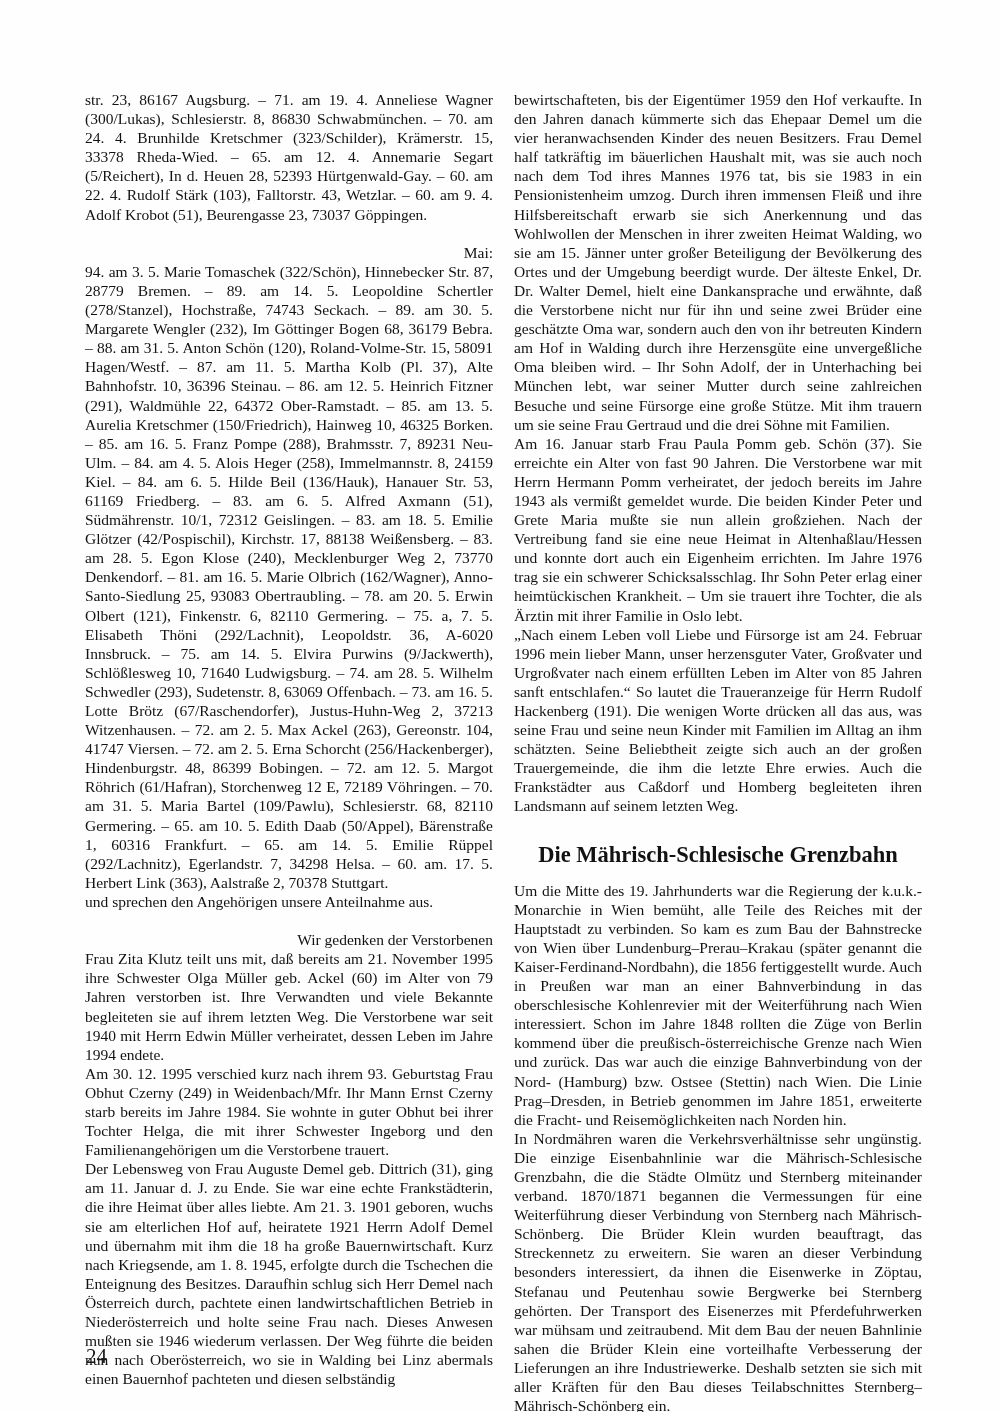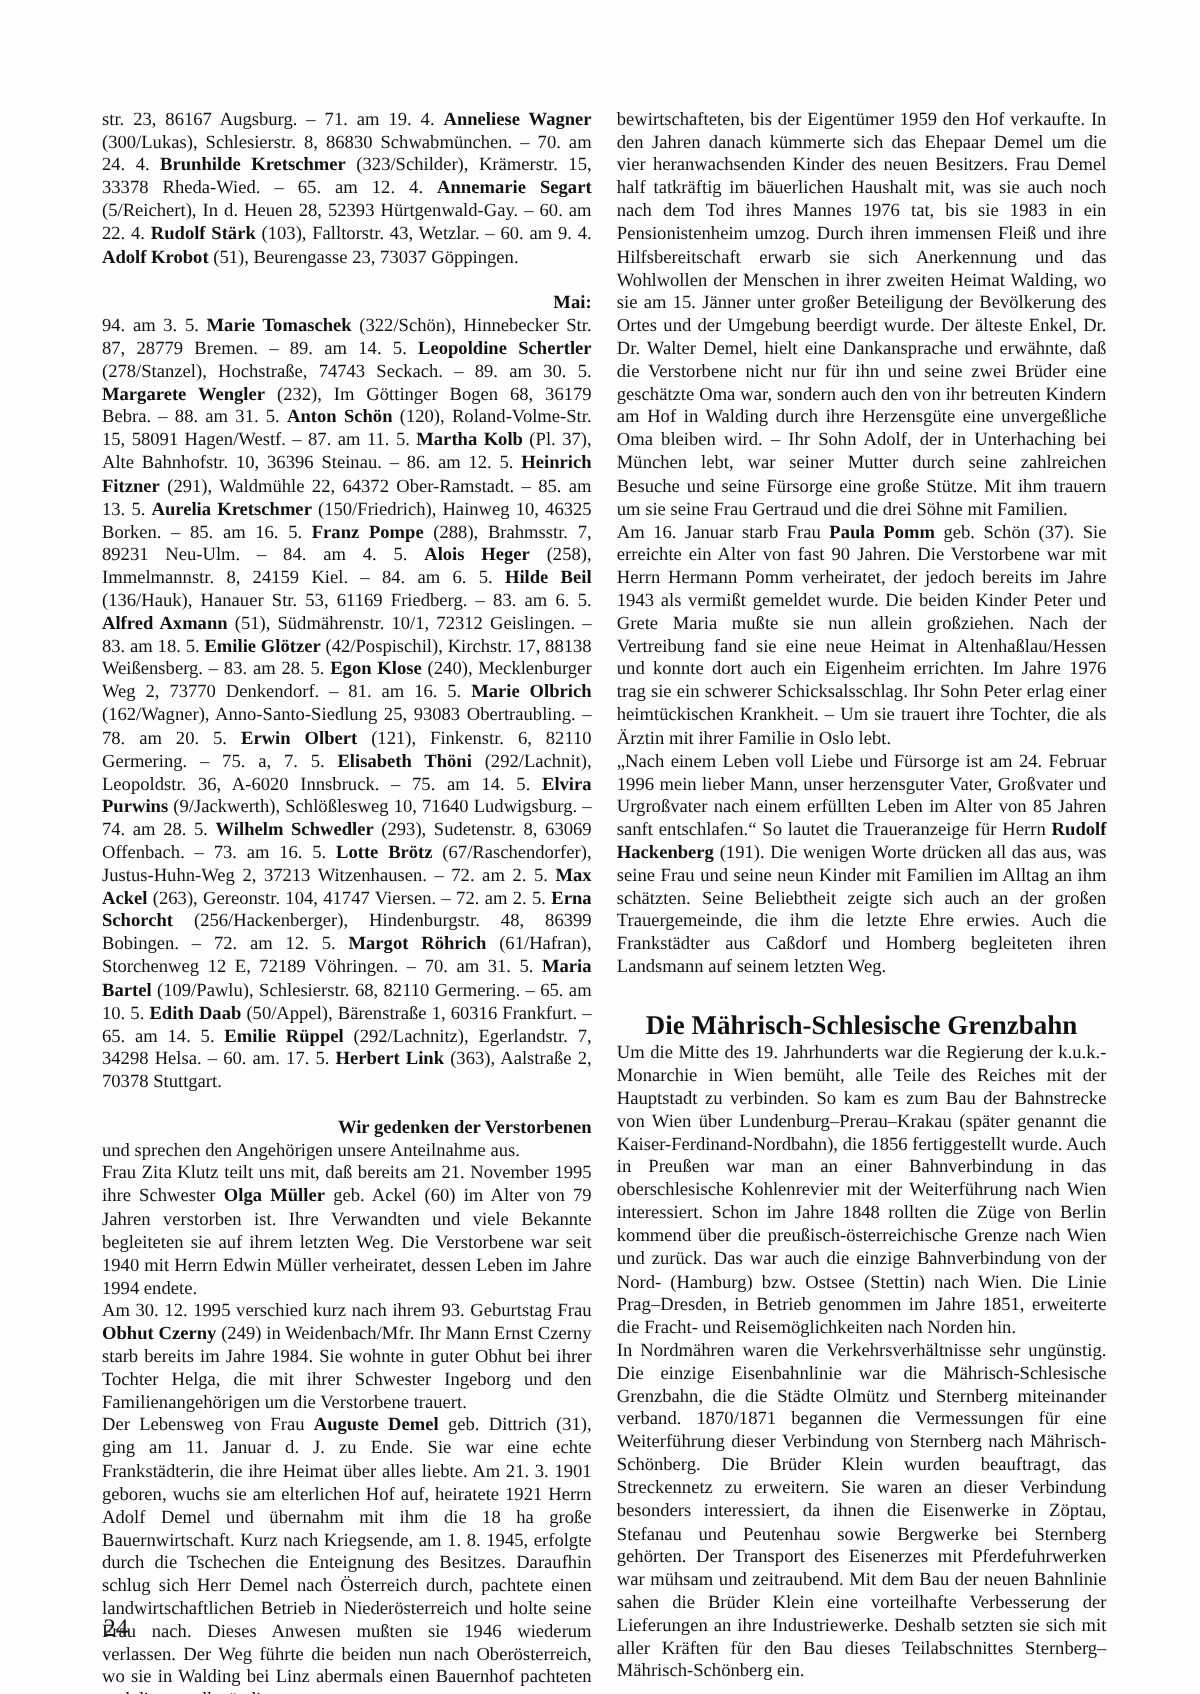--- a/index.html
+++ b/index.html
@@ -13,48 +13,48 @@
   .page { position:absolute; inset:0; background:#fefefe; }
   .col {
     position:absolute; top:90px; width:408px;
     font-size:15.5px; line-height:19.1px;
     text-align:justify;
     hyphens:auto; -webkit-hyphens:auto;
   }
   .col-left  { left:85px; }
   .col-right { left:514px; }
   .para { text-align:justify; }
-  .para b, .subhead { font-weight:bold; }
+  .para b, .subhead { font-weight:normal; }
   .subhead { text-align:right; }
   .gap-before { margin-top:19.1px; }
   .article-heading {
     font-size:22.5px; line-height:26px; font-weight:bold;
-    text-align:center; margin:26px 0 0 0;
+    text-align:center; margin:26px 0 13px 0;
     hyphens:none; -webkit-hyphens:none;
   }
   .page-number {
     position:absolute; left:86px; top:1344px;
     font-size:21px; color:#1a1a1a;
   }
 </style>
 </head>
 <body>
 
 <div class="page">
 
   <div class="col col-left">
     <p class="para">str. 23, 86167 Augsburg. – 71. am 19. 4. <b>Anneliese Wagner</b> (300/Lukas), Schlesierstr. 8, 86830 Schwabmünchen. – 70. am 24. 4. <b>Brunhilde Kretschmer</b> (323/Schilder), Krämerstr. 15, 33378 Rheda-Wied. – 65. am 12. 4. <b>Annemarie Segart</b> (5/Reichert), In d. Heuen 28, 52393 Hürtgenwald-Gay. – 60. am 22. 4. <b>Rudolf Stärk</b> (103), Falltorstr. 43, Wetzlar. – 60. am 9. 4. <b>Adolf Krobot</b> (51), Beurengasse 23, 73037 Göppingen.</p>
 
     <p class="para subhead gap-before">Mai:</p>
 
     <p class="para">94. am 3. 5. <b>Marie Tomaschek</b> (322/Schön), Hinnebecker Str. 87, 28779 Bremen. – 89. am 14. 5. <b>Leopoldine Schertler</b> (278/Stanzel), Hochstraße, 74743 Seckach. – 89. am 30. 5. <b>Margarete Wengler</b> (232), Im Göttinger Bogen 68, 36179 Bebra. – 88. am 31. 5. <b>Anton Schön</b> (120), Roland-Volme-Str. 15, 58091 Hagen/Westf. – 87. am 11. 5. <b>Martha Kolb</b> (Pl. 37), Alte Bahnhofstr. 10, 36396 Steinau. – 86. am 12. 5. <b>Heinrich Fitzner</b> (291), Waldmühle 22, 64372 Ober-Ramstadt. – 85. am 13. 5. <b>Aurelia Kretschmer</b> (150/Friedrich), Hainweg 10, 46325 Borken. – 85. am 16. 5. <b>Franz Pompe</b> (288), Brahmsstr. 7, 89231 Neu-Ulm. – 84. am 4. 5. <b>Alois Heger</b> (258), Immelmannstr. 8, 24159 Kiel. – 84. am 6. 5. <b>Hilde Beil</b> (136/Hauk), Hanauer Str. 53, 61169 Friedberg. – 83. am 6. 5. <b>Alfred Axmann</b> (51), Südmährenstr. 10/1, 72312 Geislingen. – 83. am 18. 5. <b>Emilie Glötzer</b> (42/Pospischil), Kirchstr. 17, 88138 Weißensberg. – 83. am 28. 5. <b>Egon Klose</b> (240), Mecklenburger Weg 2, 73770 Denkendorf. – 81. am 16. 5. <b>Marie Olbrich</b> (162/Wagner), Anno-Santo-Siedlung 25, 93083 Obertraubling. – 78. am 20. 5. <b>Erwin Olbert</b> (121), Finkenstr. 6, 82110 Germering. – 75. a, 7. 5. <b>Elisabeth Thöni</b> (292/Lachnit), Leopoldstr. 36, A-6020 Innsbruck. – 75. am 14. 5. <b>Elvira Purwins</b> (9/Jackwerth), Schlößlesweg 10, 71640 Ludwigsburg. – 74. am 28. 5. <b>Wilhelm Schwedler</b> (293), Sudetenstr. 8, 63069 Offenbach. – 73. am 16. 5. <b>Lotte Brötz</b> (67/Raschendorfer), Justus-Huhn-Weg 2, 37213 Witzenhausen. – 72. am 2. 5. <b>Max Ackel</b> (263), Gereonstr. 104, 41747 Viersen. – 72. am 2. 5. <b>Erna Schorcht</b> (256/Hackenberger), Hindenburgstr. 48, 86399 Bobingen. – 72. am 12. 5. <b>Margot Röhrich</b> (61/Hafran), Storchenweg 12 E, 72189 Vöhringen. – 70. am 31. 5. <b>Maria Bartel</b> (109/Pawlu), Schlesierstr. 68, 82110 Germering. – 65. am 10. 5. <b>Edith Daab</b> (50/Appel), Bärenstraße 1, 60316 Frankfurt. – 65. am 14. 5. <b>Emilie Rüppel</b> (292/Lachnitz), Egerlandstr. 7, 34298 Helsa. – 60. am. 17. 5. <b>Herbert Link</b> (363), Aalstraße 2, 70378 Stuttgart.</p>
 
+    <p class="para">und sprechen den Angehörigen unsere Anteilnahme aus.</p>
+
     <p class="para subhead gap-before">Wir gedenken der Verstorbenen</p>
-
-    <p class="para">und sprechen den Angehörigen unsere Anteilnahme aus.</p>
 
     <p class="para">Frau Zita Klutz teilt uns mit, daß bereits am 21. November 1995 ihre Schwester <b>Olga Müller</b> geb. Ackel (60) im Alter von 79 Jahren verstorben ist. Ihre Verwandten und viele Bekannte begleiteten sie auf ihrem letzten Weg. Die Verstorbene war seit 1940 mit Herrn Edwin Müller verheiratet, dessen Leben im Jahre 1994 endete.</p>
 
     <p class="para">Am 30. 12. 1995 verschied kurz nach ihrem 93. Geburtstag Frau <b>Obhut Czerny</b> (249) in Weidenbach/Mfr. Ihr Mann Ernst Czerny starb bereits im Jahre 1984. Sie wohnte in guter Obhut bei ihrer Tochter Helga, die mit ihrer Schwester Ingeborg und den Familienangehörigen um die Verstorbene trauert.</p>
 
     <p class="para">Der Lebensweg von Frau <b>Auguste Demel</b> geb. Dittrich (31), ging am 11. Januar d. J. zu Ende. Sie war eine echte Frankstädterin, die ihre Heimat über alles liebte. Am 21. 3. 1901 geboren, wuchs sie am elterlichen Hof auf, heiratete 1921 Herrn Adolf Demel und übernahm mit ihm die 18 ha große Bauernwirtschaft. Kurz nach Kriegsende, am 1. 8. 1945, erfolgte durch die Tschechen die Enteignung des Besitzes. Daraufhin schlug sich Herr Demel nach Österreich durch, pachtete einen landwirtschaftlichen Betrieb in Niederösterreich und holte seine Frau nach. Dieses Anwesen mußten sie 1946 wiederum verlassen. Der Weg führte die beiden nun nach Oberösterreich, wo sie in Walding bei Linz abermals einen Bauernhof pachteten und diesen selbständig</p>
   </div>
 
   <div class="col col-right">
     <p class="para">bewirtschafteten, bis der Eigentümer 1959 den Hof verkaufte. In den Jahren danach kümmerte sich das Ehepaar Demel um die vier heranwachsenden Kinder des neuen Besitzers. Frau Demel half tatkräftig im bäuerlichen Haushalt mit, was sie auch noch nach dem Tod ihres Mannes 1976 tat, bis sie 1983 in ein Pensionistenheim umzog. Durch ihren immensen Fleiß und ihre Hilfsbereitschaft erwarb sie sich Anerkennung und das Wohlwollen der Menschen in ihrer zweiten Heimat Walding, wo sie am 15. Jänner unter großer Beteiligung der Bevölkerung des Ortes und der Umgebung beerdigt wurde. Der älteste Enkel, Dr. Dr. Walter Demel, hielt eine Dankansprache und erwähnte, daß die Verstorbene nicht nur für ihn und seine zwei Brüder eine geschätzte Oma war, sondern auch den von ihr betreuten Kindern am Hof in Walding durch ihre Herzensgüte eine unvergeßliche Oma bleiben wird. – Ihr Sohn Adolf, der in Unterhaching bei München lebt, war seiner Mutter durch seine zahlreichen Besuche und seine Fürsorge eine große Stütze. Mit ihm trauern um sie seine Frau Gertraud und die drei Söhne mit Familien.</p>

